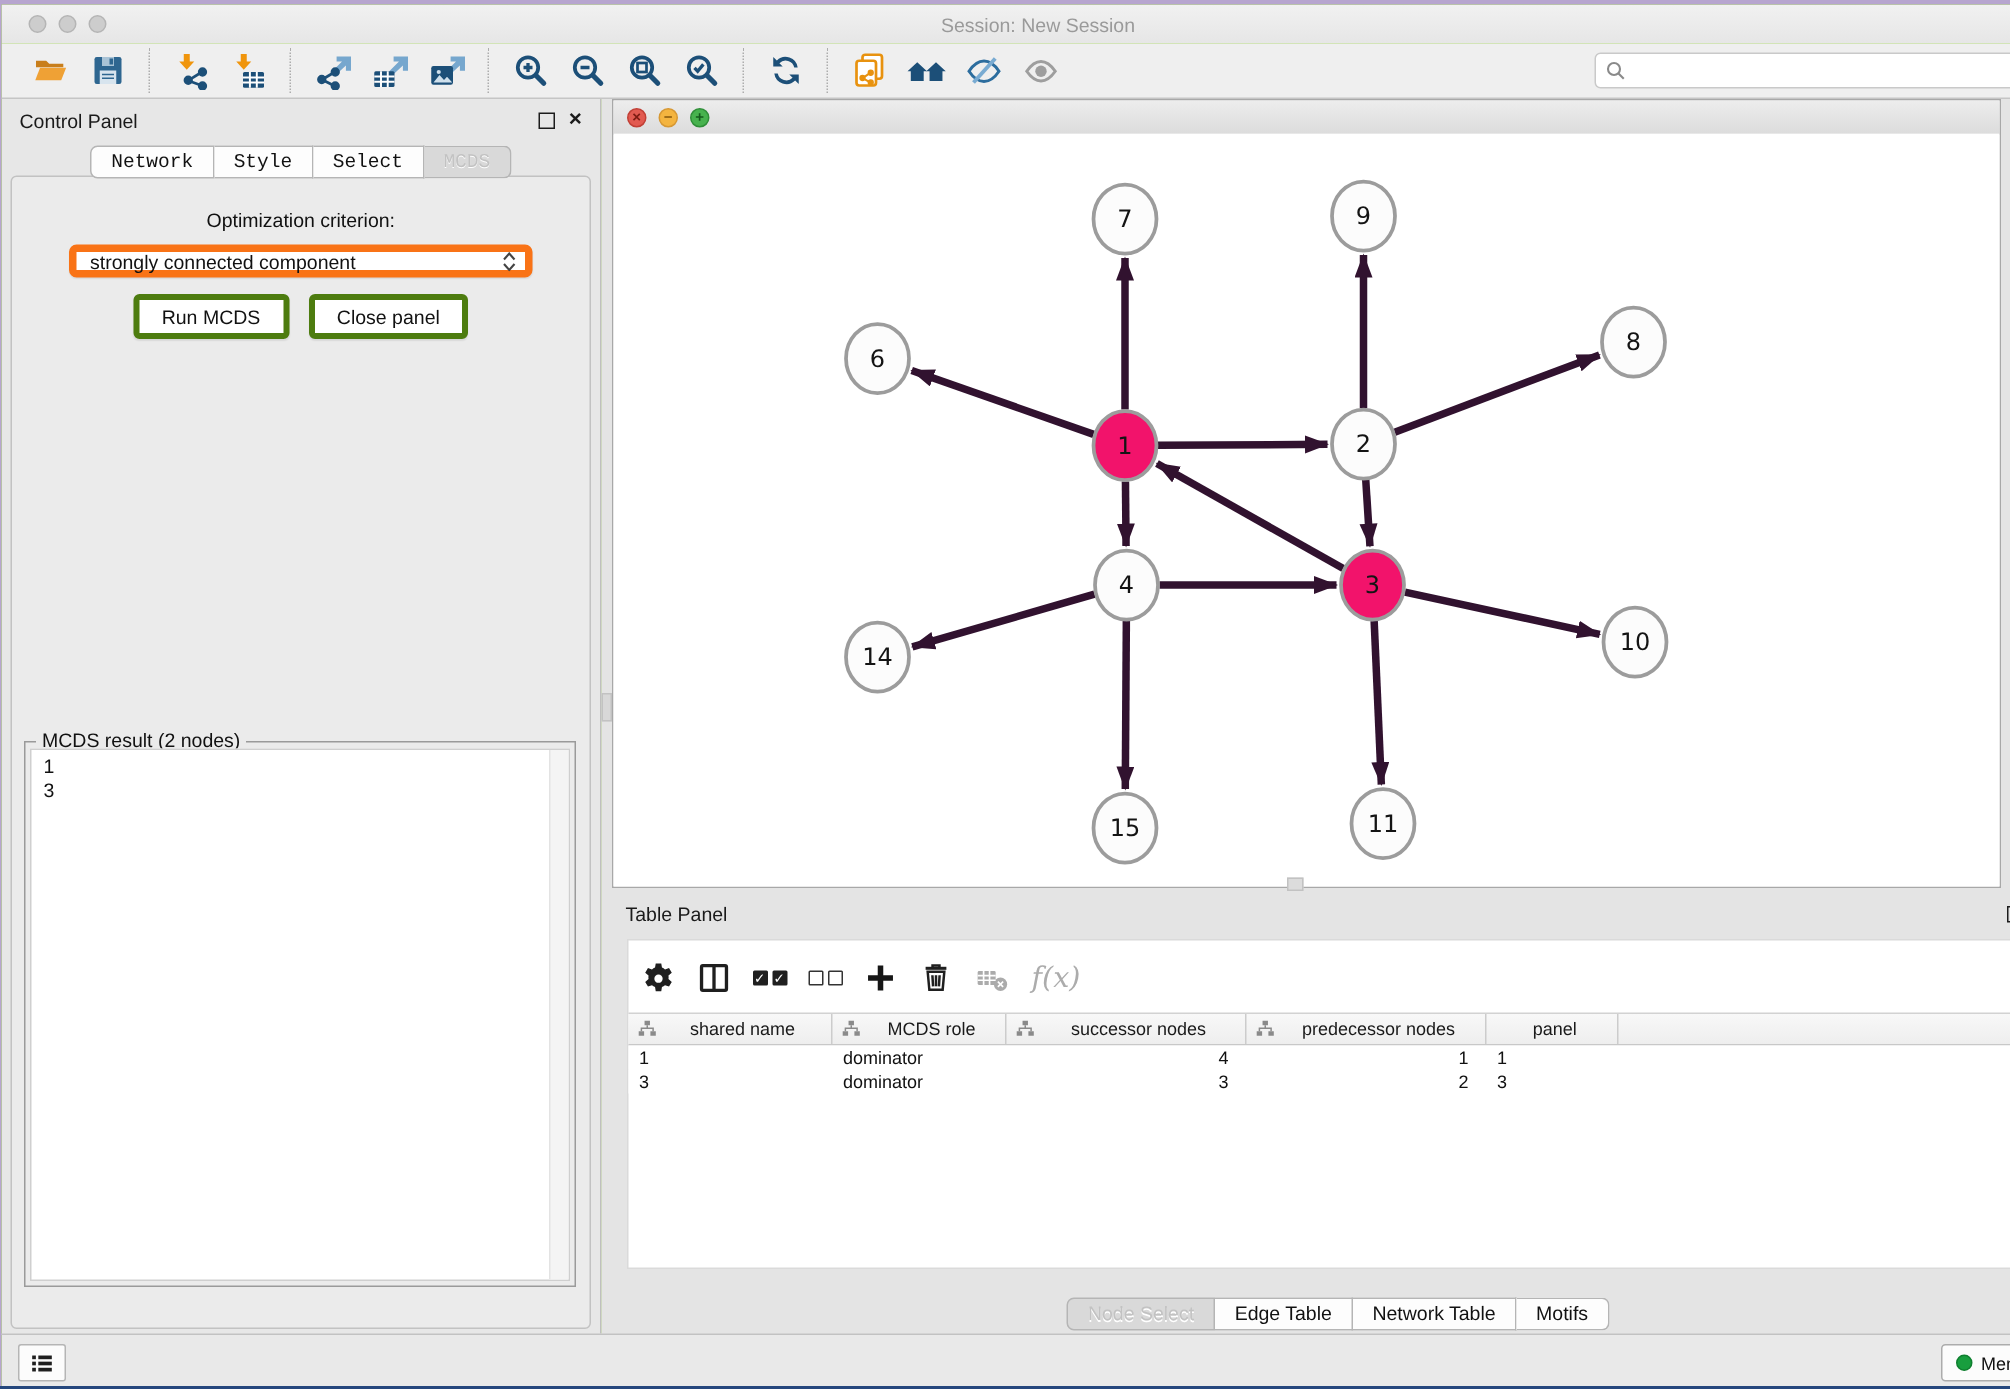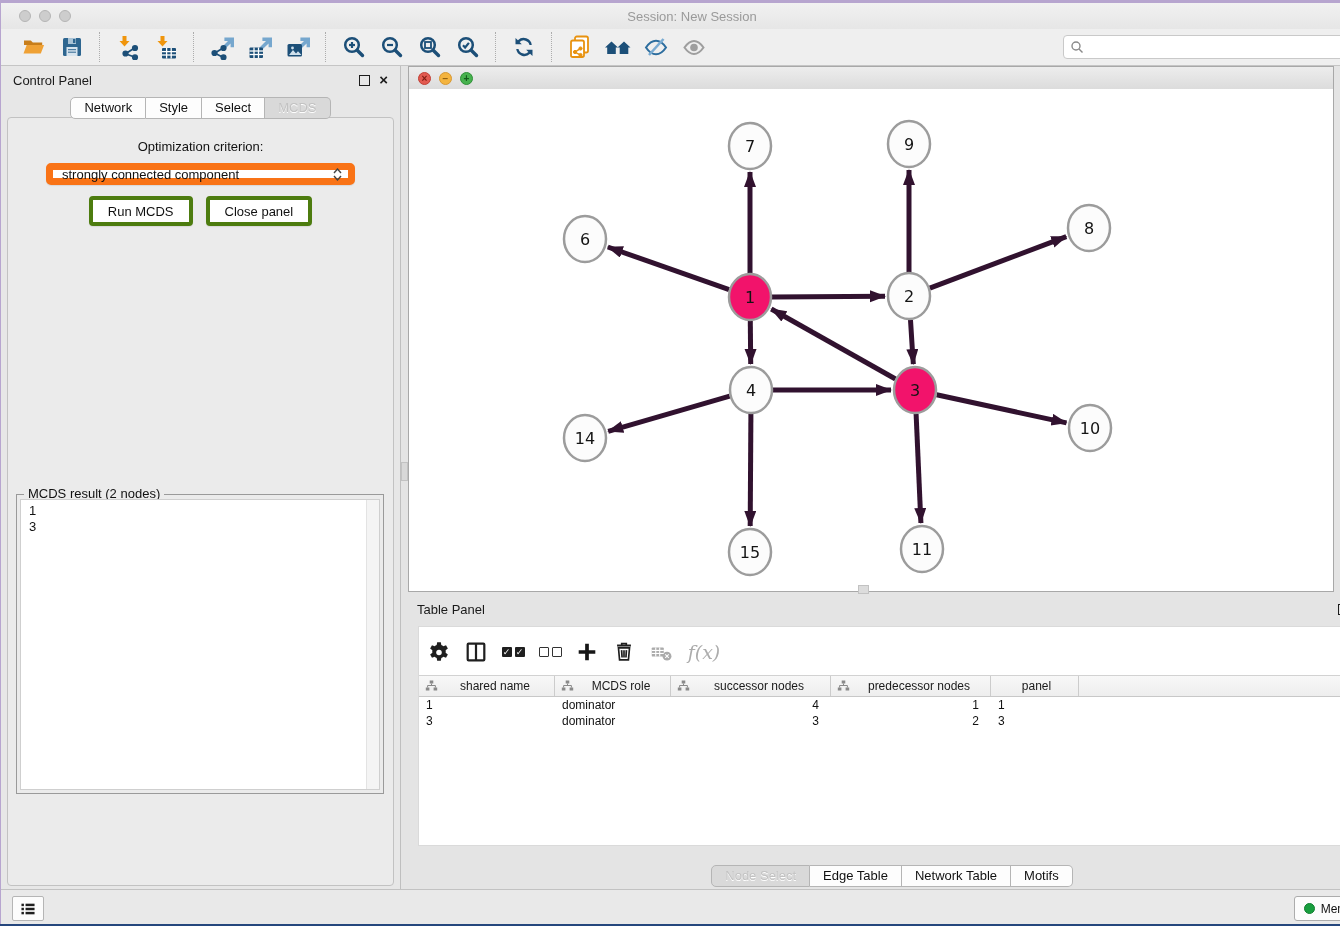--- a/index.html
+++ b/index.html
@@ -22,32 +22,32 @@
   .search{margin-left:auto;width:292px;height:22px;background:#fff;border:1px solid #C9C9C9;border-radius:4px;display:flex;align-items:center;padding:0 6px;}
   .search input{border:none;outline:none;flex:1;font-size:12px;background:transparent;font-family:"Liberation Sans",sans-serif;}
 
   
   .cpanel{position:absolute;left:1px;top:66px;width:400px;bottom:36px;background:#E7E7E7;border-right:1px solid #BFBFBF;box-sizing:border-box;}
   .panel-head{position:relative;height:28px;display:flex;align-items:center;padding:0 12px;gap:27px;}
   .panel-title{font-size:13px;color:#1A1A1A;}
   .panel-btns{margin-left:auto;display:flex;align-items:center;gap:9px;}
   .float-ico{width:9px;height:9px;border:1.6px solid #1C1C1C;display:inline-block;}
   .close-ico{font-size:15px;font-weight:700;color:#1C1C1C;line-height:10px;}
-  .cp-tabs{position:absolute;left:0;right:0;top:31px;display:flex;justify-content:center;z-index:3;}
+  .cp-tabs{position:absolute;left:0;right:0;top:31px;display:flex;justify-content:center;z-index:3;font-family:Liberation Mono, monospace;}
   .tab{font-size:13px;padding:2px 13px;background:#FDFDFD;border:1px solid #B5B5B5;border-left:none;color:#111;height:16px;line-height:16px;}
   .tab:first-child{border-left:1px solid #B5B5B5;border-radius:5px 0 0 5px;}
   .tab:last-child{border-radius:0 5px 5px 0;}
   .tab.active{background:#D9D9D9;color:#C2C2C2;text-shadow:0 1px 0 #FFF;}
   .cp-box{position:absolute;left:6px;right:6px;top:51px;height:767px;background:#EBEBEB;border:1px solid #C2C2C2;border-radius:4px;z-index:1;}
   .opt-label{margin-top:21px;text-align:center;font-size:13px;color:#111;}
-  .opt-select{width:309px;height:22px;margin:9px auto 0;background:#FFF;border:7px solid #f97316;border-radius:5px;display:flex;align-items:center;padding:0 6px 0 9px;box-sizing:border-box;box-shadow:0 1px 1px rgba(0,0,0,.08);}
+  .opt-select{width:309px;height:22px;margin:9px auto 0;background:#FFF;border:5px solid #f97316;border-radius:5px;display:flex;align-items:center;padding:0 6px 0 9px;box-sizing:border-box;box-shadow:0 1px 1px rgba(0,0,0,.08);}
   .opt-select .val{flex:1;font-size:13px;color:#111;}
   .cp-buttons{display:flex;justify-content:center;gap:13px;margin-top:11px;}
   .pbtn{height:22px;padding:0 15px;background:#FFF;border:4px solid #4d7c0f;border-radius:4px;font-size:13px;color:#111;display:flex;align-items:center;box-shadow:0 1px 1px rgba(0,0,0,.08);}
-  .result{position:absolute;left:8px;top:376px;width:368px;height:300px;border:1px solid #9A9A9A;box-sizing:border-box;}
+  .result{position:absolute;left:8px;top:376px;width:368px;height:364px;border:1px solid #9A9A9A;box-sizing:border-box;}
   .result-legend{position:absolute;top:-9px;left:7px;background:#EBEBEB;padding:0 4px;font-size:13px;color:#111;}
   .result-inner{position:absolute;left:3px;right:3px;top:4px;bottom:3px;background:#FFF;border:1px solid #CFCFCF;}
   .result-track{position:absolute;right:0;top:0;bottom:0;width:12px;background:#F4F4F4;border-left:1px solid #E3E3E3;}
   .result-text{padding:3px 8px;font-size:13px;line-height:16px;color:#111;white-space:pre;}
 
   
   .desktop{position:absolute;left:401px;right:1px;top:66px;bottom:36px;background:#E4E4E4;}
   .netframe{position:absolute;left:7px;top:0;width:926px;height:526px;border:1px solid #A8A8A8;background:#FFF;box-sizing:border-box;}
   .net-titlebar{position:absolute;top:0;left:0;right:0;height:22px;background:linear-gradient(#EDEDED,#DCDCDC);border-bottom:1px solid #B3B3B3;display:flex;align-items:center;}
   .net-lights{display:flex;gap:8px;margin-left:9px;}

